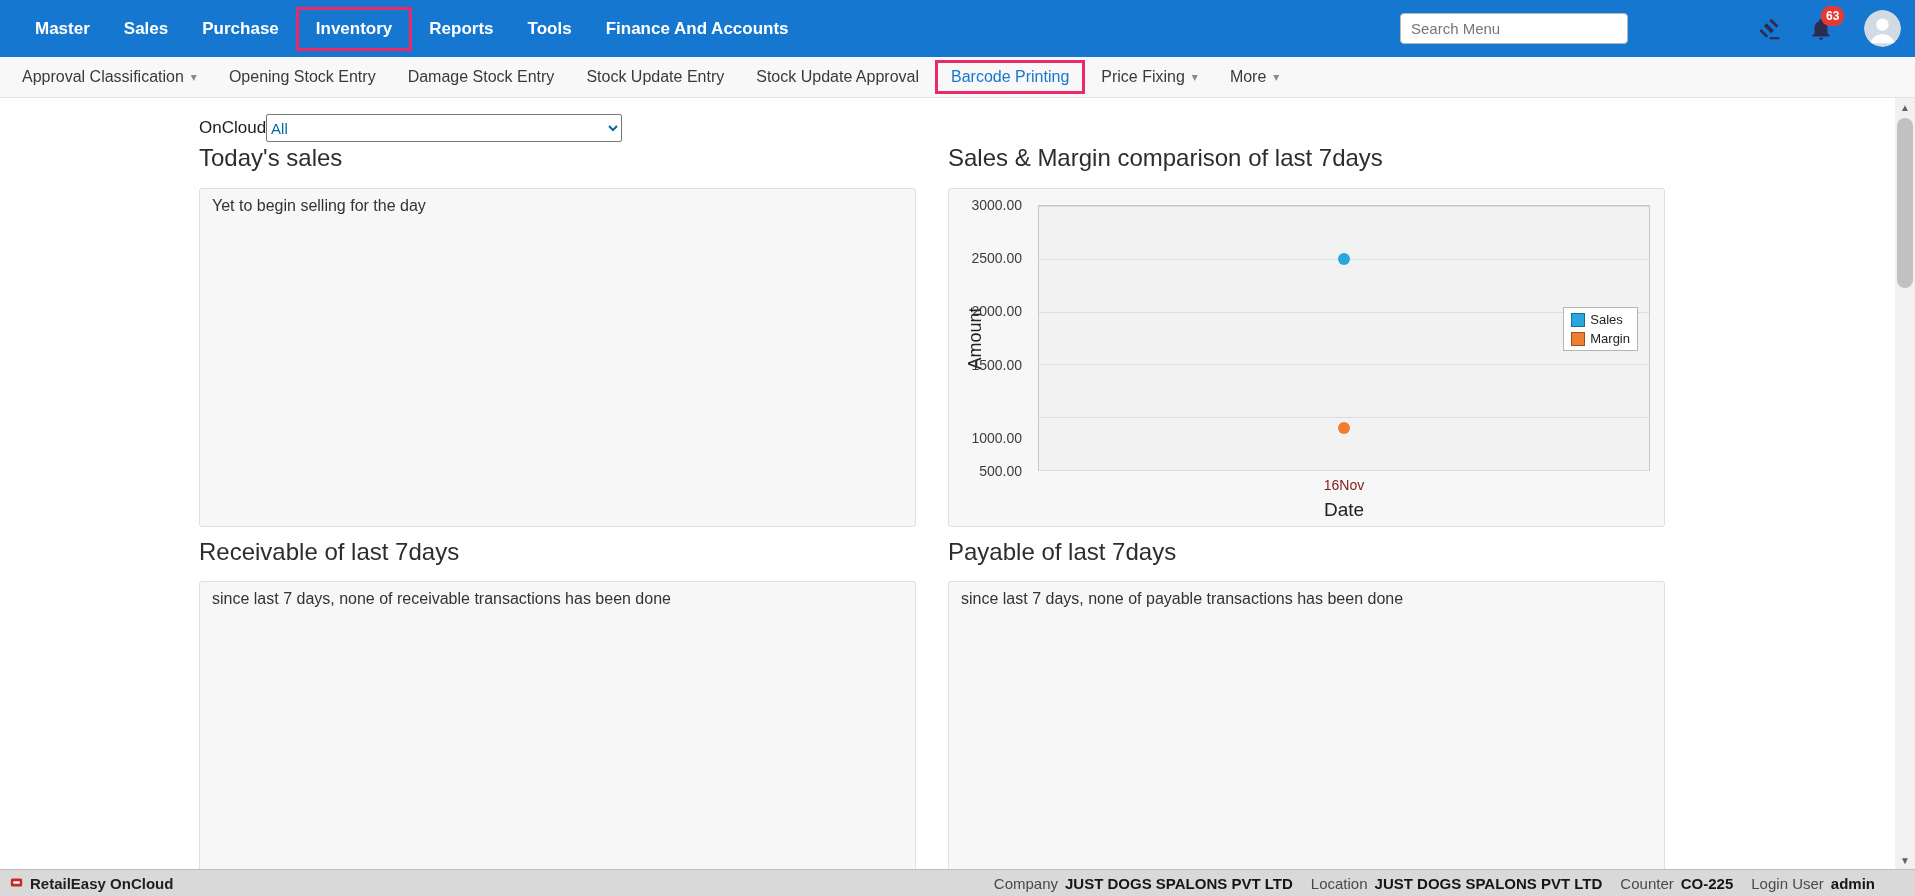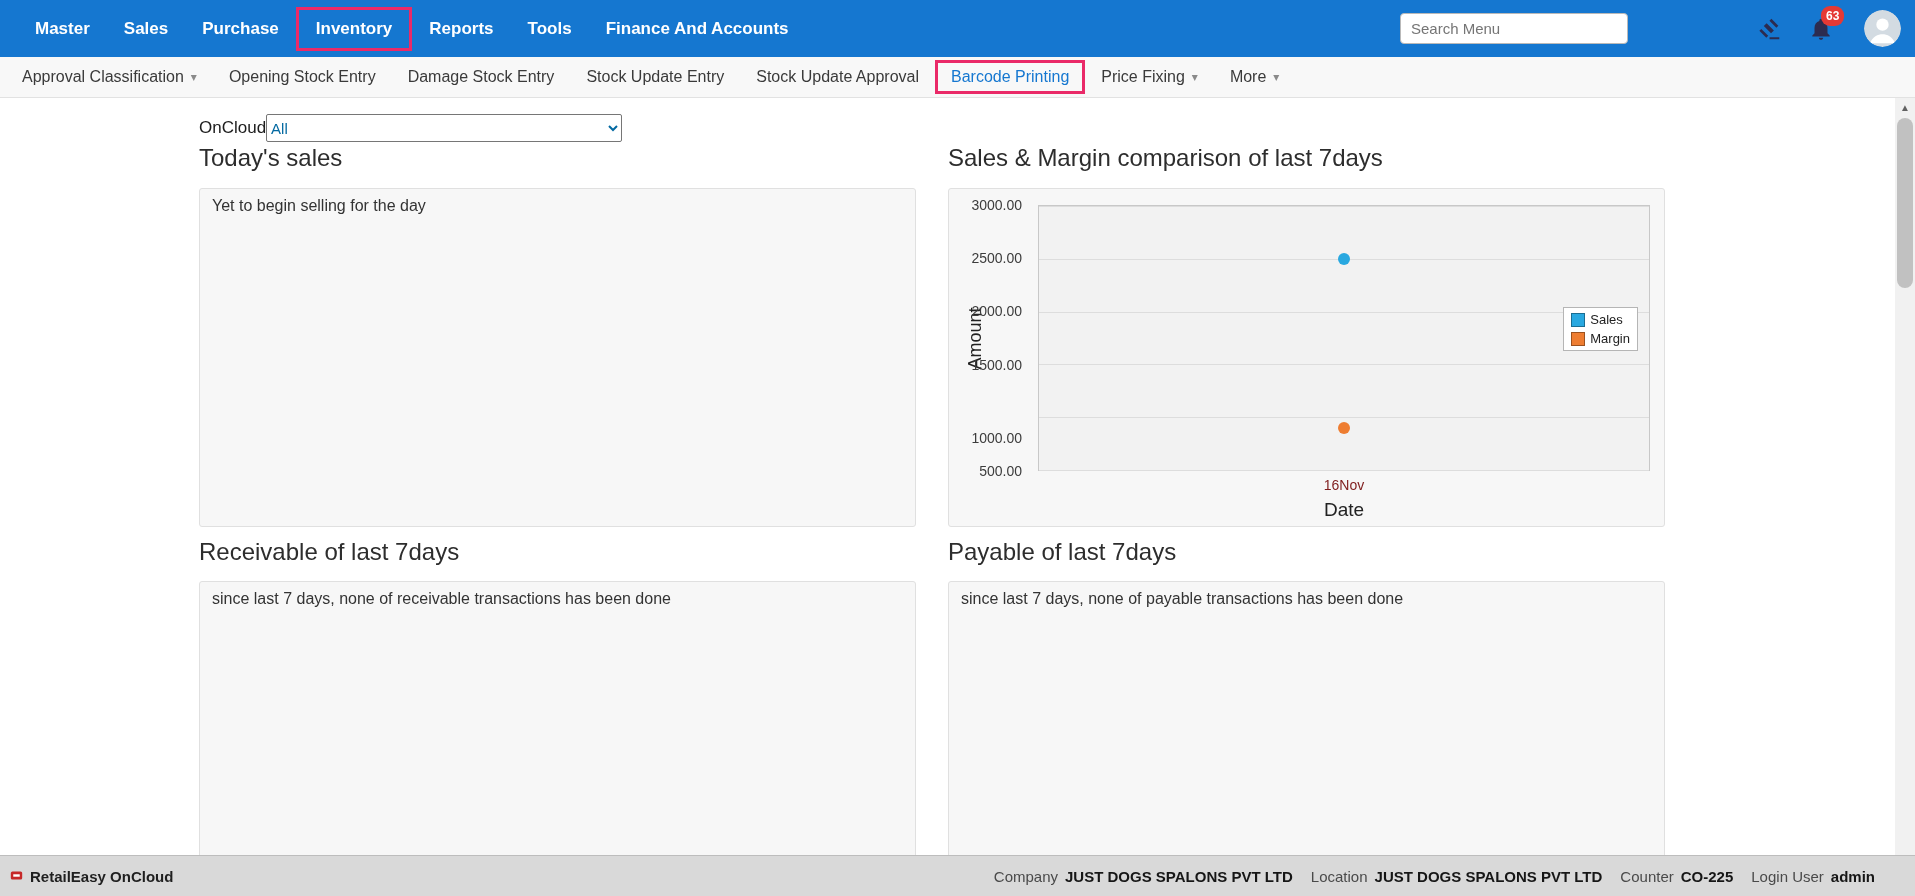--- a/index.html
+++ b/index.html
@@ -87,21 +87,21 @@
   }
   .legend {
     position: absolute; right: 26px; top: 118px; background: #fff;
     border: 1px solid #b5b5b5; padding: 4px 7px; display: flex; flex-direction: column; gap: 4px;
   }
   .legend-row { display: flex; align-items: center; gap: 5px; font-size: 13px; color: #222; }
   .legend-swatch { width: 14px; height: 14px; border: 1px solid rgba(0,0,0,.35); display: inline-block; }
 
   
   .statusbar {
-    position: absolute; left: 0; right: 0; bottom: 0; height: 41px;
+    position: absolute; left: 0; right: 0; bottom: 0; height: 27px;
     background: #d9d9d9; border-top: 1px solid #bdbdbd;
     display: flex; align-items: center; padding: 0 40px 0 10px; font-size: 15px; color: #3a3a3a;
   }
   .sb-left { display: flex; align-items: center; gap: 7px; font-weight: 600; color: #1f1f1f; }
   .sb-right { margin-left: auto; display: flex; align-items: center; }
   .sb-group { display: flex; align-items: center; gap: 7px; margin-left: 18px; }
   .sb-label { color: #4a4a4a; font-weight: 400; }
   .sb-value { font-weight: 700; color: #161616; }
 
   

